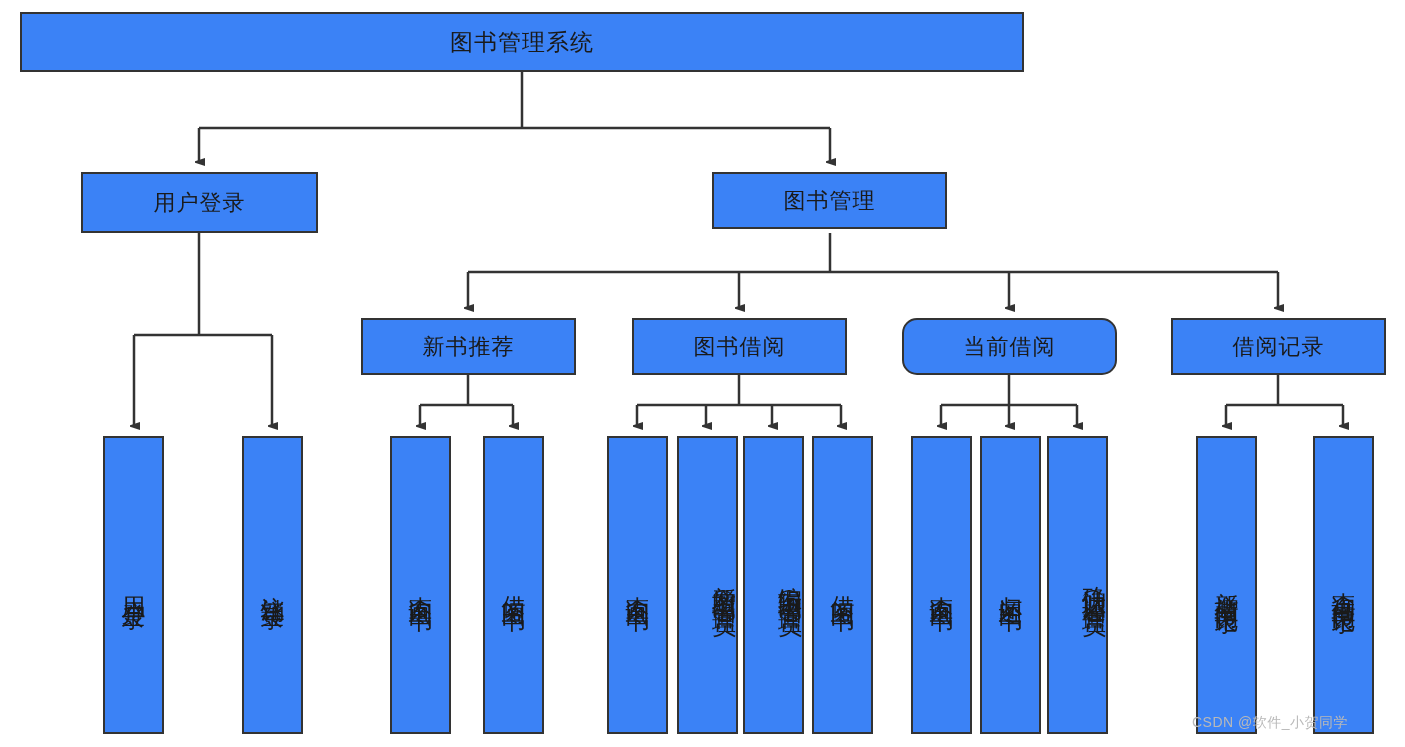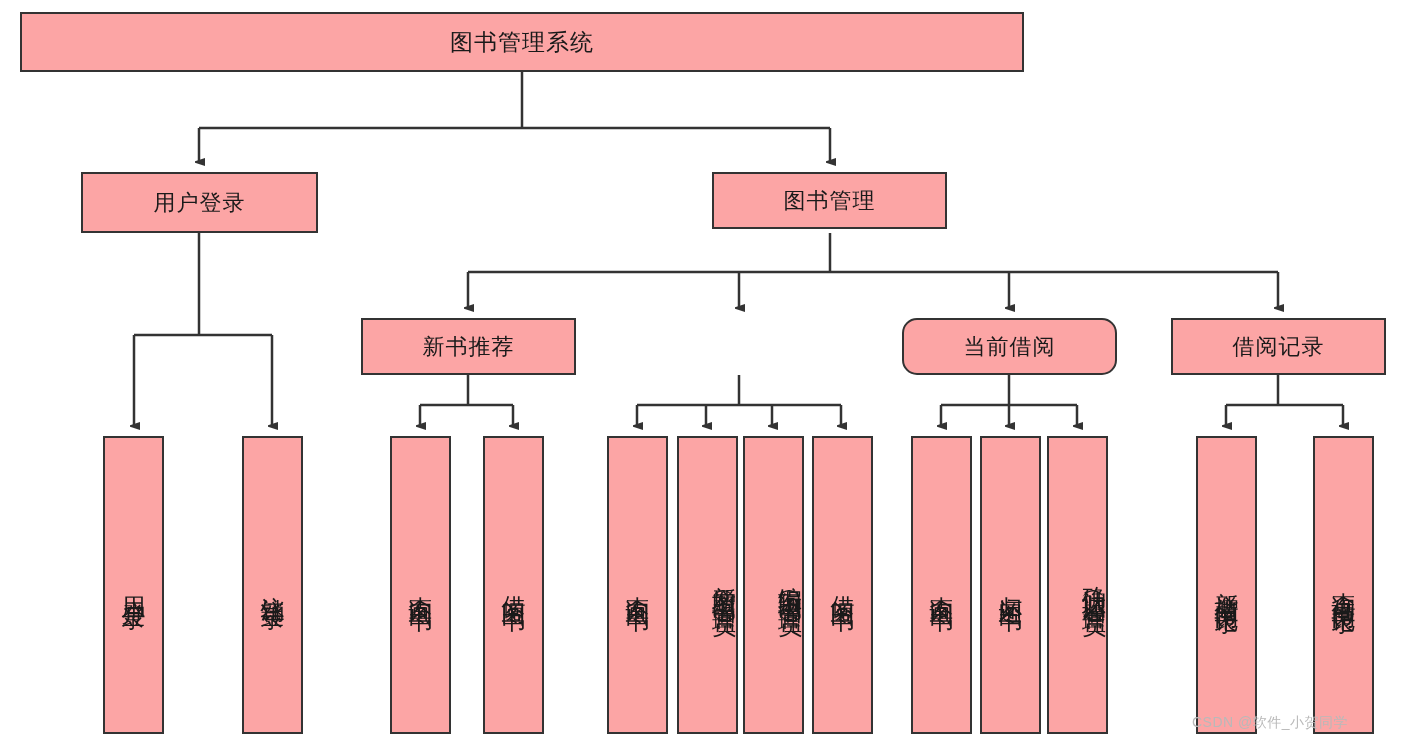--- a/index.html
+++ b/index.html
@@ -22,21 +22,21 @@
     left: 0;
     top: 0;
     width: 1405px;
     height: 747px;
     pointer-events: none;
   }
   .node {
     position: absolute;
     box-sizing: border-box;
     border: 2.5px solid #333333;
-    background: #fca5a5;
+    background: #3b82f6;
     display: flex;
     align-items: center;
     justify-content: center;
     color: #1a1a1a;
   }
   .node.horiz {
     font-size: 22px;
     letter-spacing: 1px;
   }
   .node.root {
@@ -123,20 +123,21 @@
   </svg>
 
   <div class="node horiz root" style="left:20px; top:12px; width:1004px; height:60px;">图书管理系统</div>
 
   <div class="node horiz" style="left:81px; top:172px; width:237px; height:61px;">用户登录</div>
 
   <div class="node horiz" style="left:712px; top:172px; width:235px; height:57px;">图书管理</div>
 
   <div class="node horiz" style="left:361px; top:318px; width:215px; height:57px;font-family:Liberation Serif, serif;">新书推荐</div>
 
+  <div class="node horiz" style="left:632px; top:318px; width:215px; height:57px;">图书借阅</div>
 
   <div class="node horiz" style="left:902px; top:318px; width:215px; height:57px;border-radius:15px;">当前借阅</div>
 
   <div class="node horiz" style="left:1171px; top:318px; width:215px; height:57px;text-align:right;">借阅记录</div>
 
   <div class="node vert" style="left:103px; top:436px; width:61px; height:298px;">用户登录</div>
 
   <div class="node vert" style="left:242px; top:436px; width:61px; height:298px;">注销登录</div>
 
   <div class="node vert" style="left:390px; top:436px; width:61px; height:298px;">查询图书</div>

